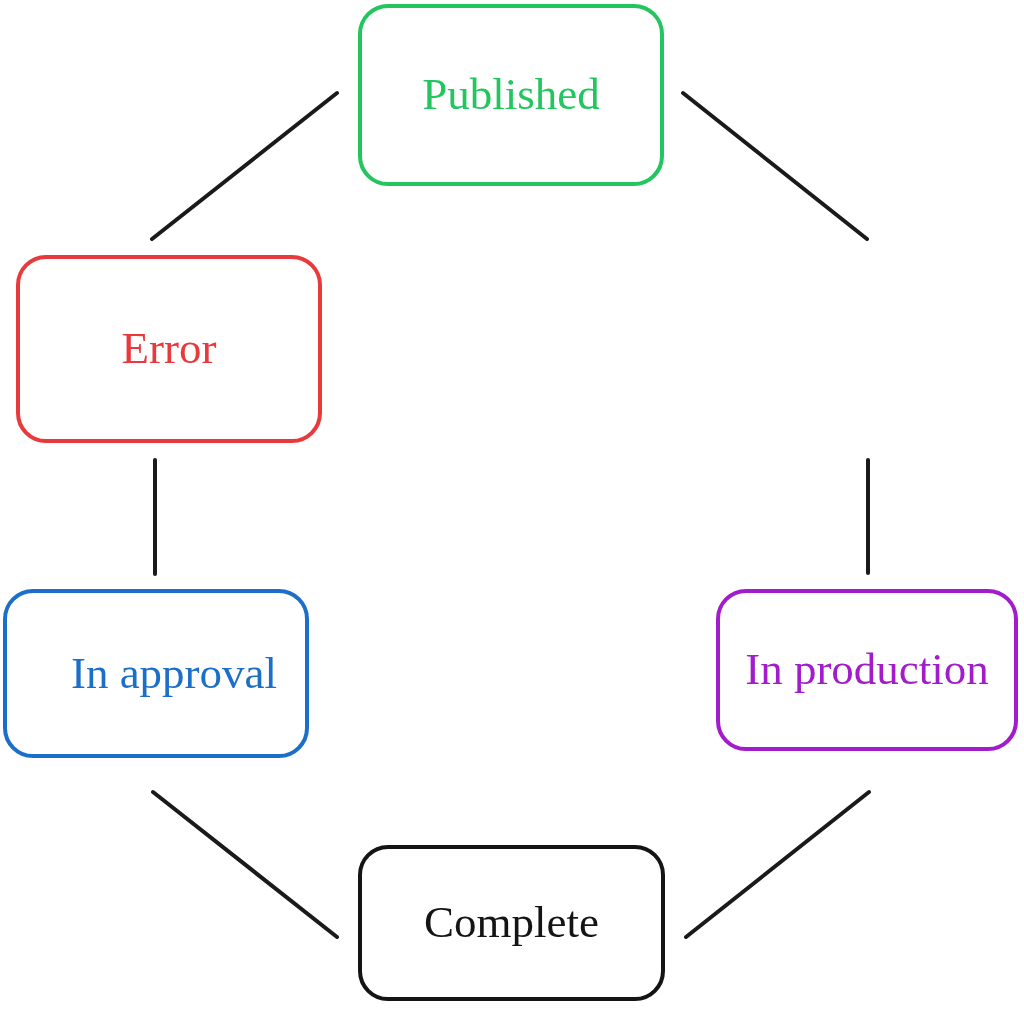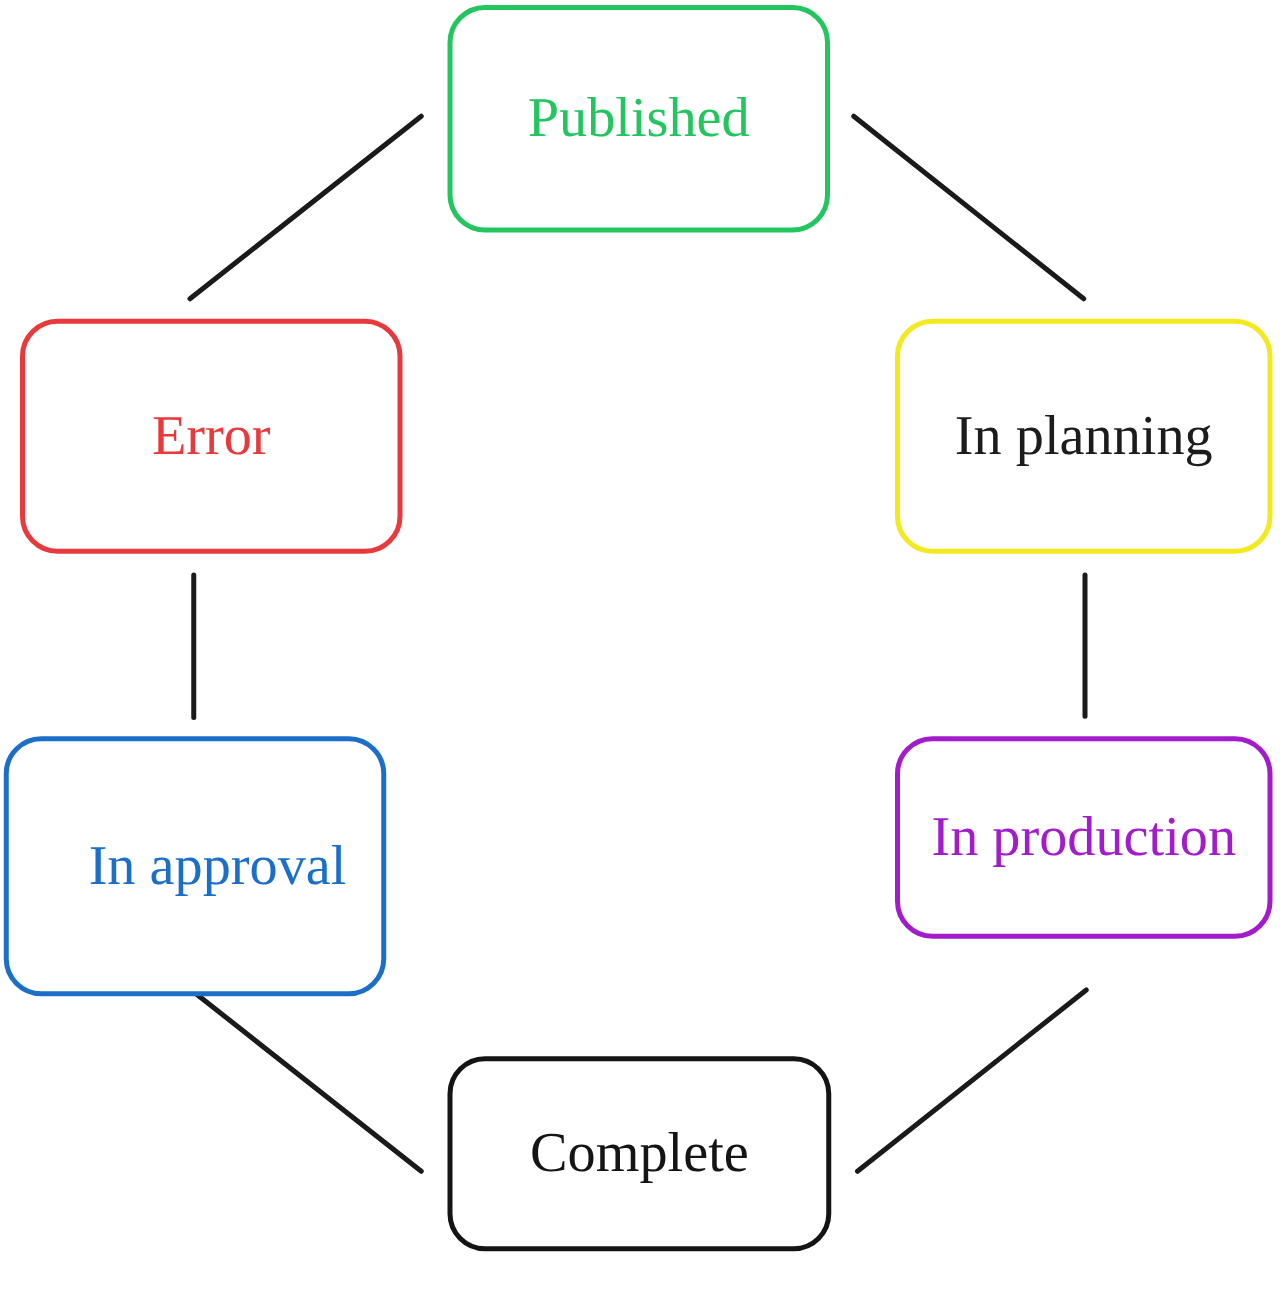--- a/index.html
+++ b/index.html
@@ -37,44 +37,41 @@
     align-items: center;
     justify-content: center;
     font-size: 45px;
     line-height: 1.1;
     white-space: nowrap;
   }
   .node-published    { left: 358px; top: 4px;   width: 306px; height: 182px; }
   .node-in-planning  { left: 716px; top: 255px; width: 302px; height: 188px; }
   .node-in-production{ left: 716px; top: 589px; width: 302px; height: 162px; }
   .node-complete     { left: 358px; top: 845px; width: 307px; height: 156px; }
-  .node-in-approval  { left: 3px;   top: 589px; width: 306px; height: 208px; padding-left: 36px; }
+  .node-in-approval  { left: 3px;   top: 589px; width: 306px; height: 169px; padding-left: 36px; }
   .node-error        { left: 3px;   top: 255px; width: 306px; height: 188px; margin-left: 13px; }
 </style>
 </head>
 <body>
 
 <div class="canvas">
 
   <svg class="edges-layer" viewBox="0 0 1024 1035" xmlns="http://www.w3.org/2000/svg">
     <line x1="152" y1="239" x2="337" y2="93" style="stroke: rgb(26, 26, 26);"></line>
     <line x1="683" y1="93" x2="867" y2="239" style="stroke: rgb(26, 26, 26);"></line>
     <line x1="868" y1="460" x2="868" y2="573" style="stroke: rgb(26, 26, 26);"></line>
     <line x1="869" y1="792" x2="686" y2="937" style="stroke: rgb(26, 26, 26);"></line>
     <line x1="337" y1="937" x2="153" y2="792" style="stroke: rgb(26, 26, 26);"></line>
     <line x1="155" y1="574" x2="155" y2="460" style="stroke: rgb(26, 26, 26);"></line>
   </svg>
 
   <div class="node node-published" style="border-color: rgb(34, 197, 94); color: rgb(34, 197, 94);">
     <span class="node-label">Published</span>
   </div>
 
-  <div class="node node-in-planning" style="border-color: rgb(242, 233, 30); color: rgb(28, 28, 28);">
-    <span class="node-label">In planning</span>
-  </div>
 
   <div class="node node-in-production" style="border-color: rgb(162, 28, 203); color: rgb(162, 28, 203);">
     <span class="node-label">In production</span>
   </div>
 
   <div class="node node-complete" style="border-color: rgb(20, 20, 20); color: rgb(20, 20, 20);">
     <span class="node-label">Complete</span>
   </div>
 
   <div class="node node-in-approval" style="border-color: rgb(28, 111, 201); color: rgb(28, 111, 201);">

